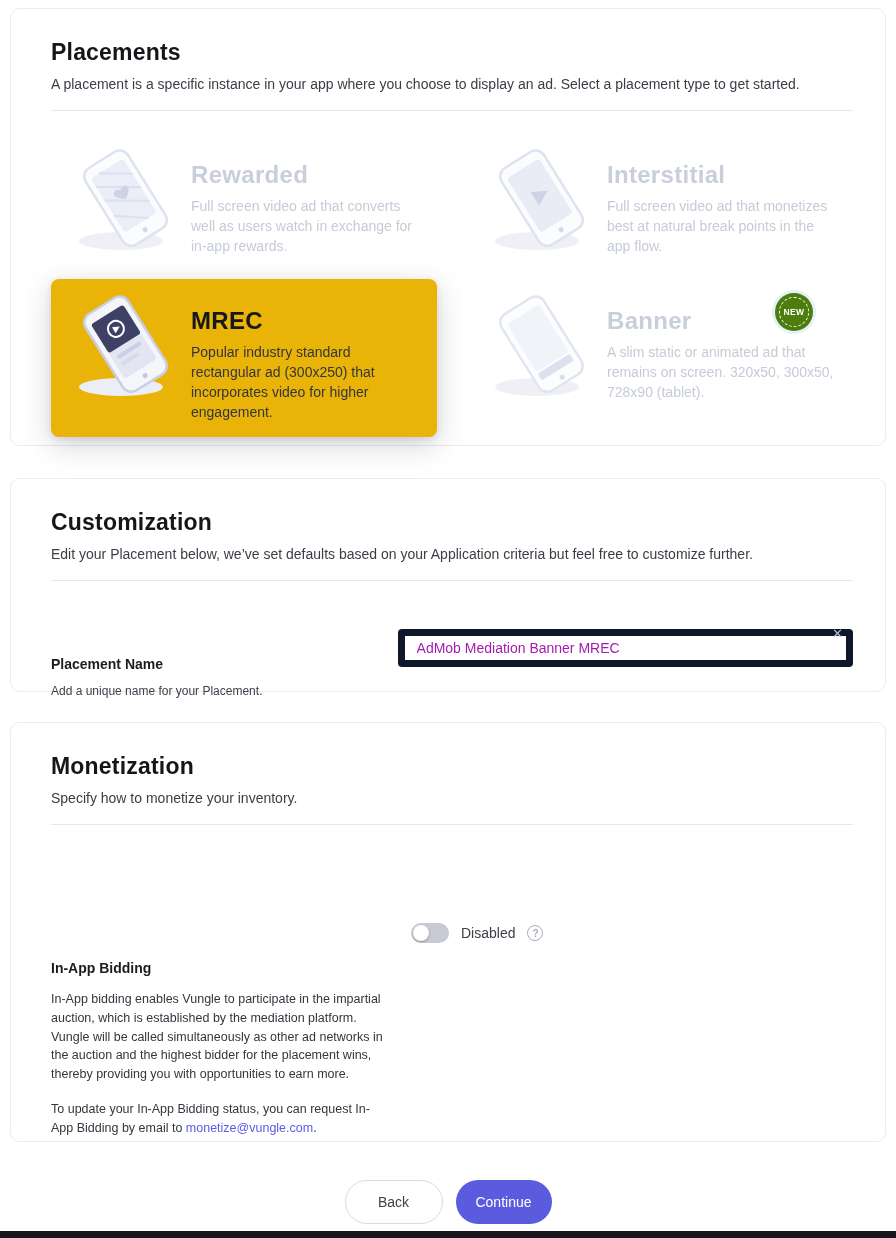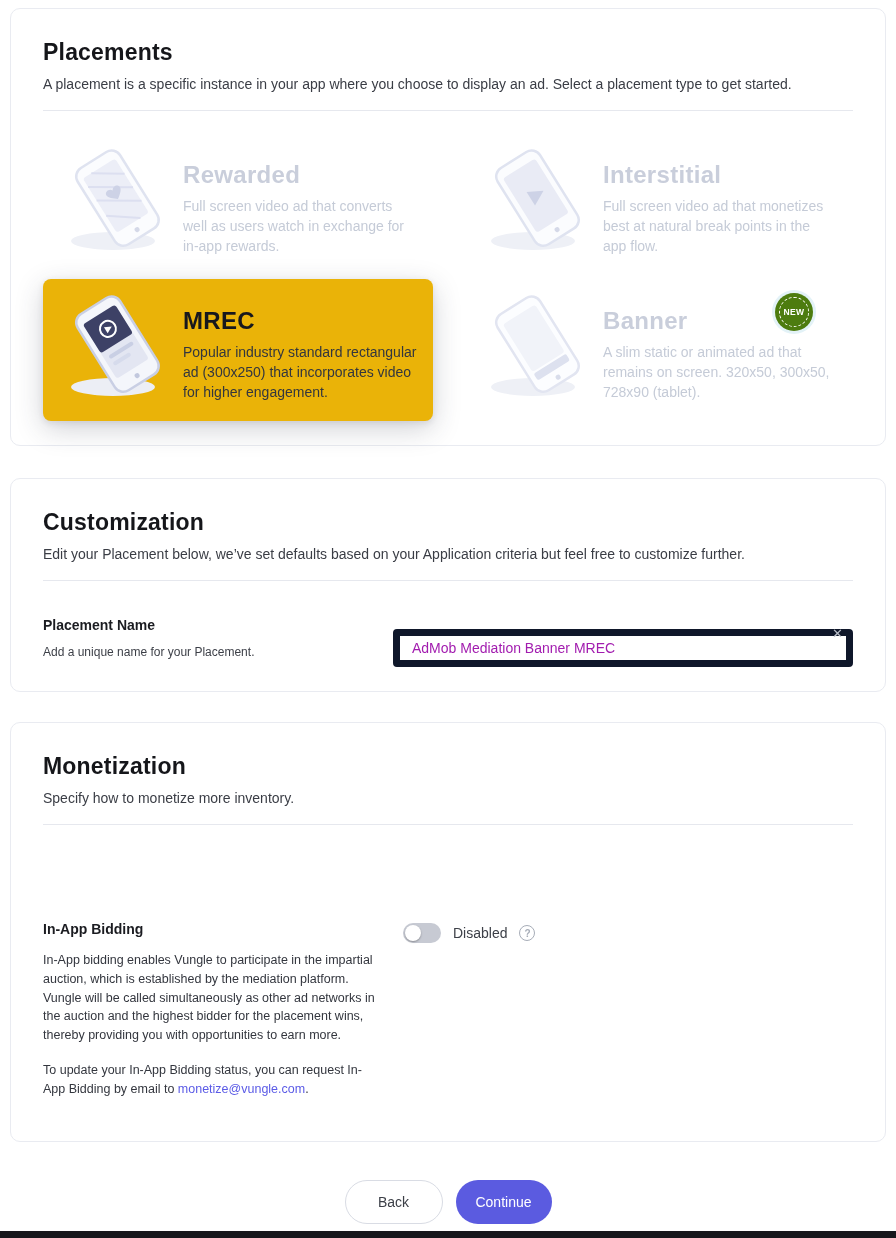--- a/index.html
+++ b/index.html
@@ -3,21 +3,21 @@
 <meta charset="utf-8">
 <style>
   * { margin:0; padding:0; box-sizing:border-box; }
   html,body { background:#fff; }
   body {
     width:896px; height:1238px; position:relative; overflow:hidden;
     font-family:"Liberation Sans", sans-serif; color:#33353c;
   }
   .card {
     position:absolute; left:10px; width:876px; background:#fff;
-    border:1px solid #e9ebf1; border-radius:10px; padding:30px 32px 0 32px;
+    border:1px solid #e9ebf1; border-radius:10px; padding:30px 32px 0 40px;
   }
   .card-title { font-size:23px; font-weight:700; color:#15161a; letter-spacing:.2px; }
   .card-sub { font-size:14px; color:#3a3d45; margin-top:10px; }
   .divider { border:none; border-top:1px solid #e6e8ee; margin-top:18px; }
 
   
   #placements-card { top:8px; height:438px; }
   .tile-grid {
     display:grid; grid-template-columns:1fr 1fr; column-gap:30px; row-gap:4px;
     margin-top:22px;
@@ -45,21 +45,21 @@
   .new-badge-inner {
     width:30px; height:30px; border-radius:50%; border:1.5px dashed #ffffff;
     display:flex; align-items:center; justify-content:center;
     font-size:8.5px; font-weight:700; color:#ffffff; letter-spacing:.4px;
   }
 
   
   #customization-card { top:478px; height:214px; }
   .form-row { display:flex; align-items:flex-start; margin-top:36px; }
   .form-label-block { width:350px; }
-  .form-label { font-size:14px; font-weight:700; color:#1b1c21; }
+  .form-label { font-size:14px; font-weight:700; color:#1b1c21;margin-top:39px; }
   .form-help { font-size:12px; color:#3c3f47; margin-top:12px; }
   .input-wrap { position:relative; width:460px; }
   .text-input {
     width:100%; height:38px; border:7px solid #0f172a; border-radius:4px;
     padding:0 30px 0 12px; font-size:14px; color:#a21caf;
     font-family:"Liberation Sans", sans-serif; outline:none; background:#fff;margin-top:12px;
   }
   .clear-x {
     position:absolute; right:10px; top:10px; font-size:13px; color:#b9bec8;
     cursor:pointer; line-height:1;
@@ -208,21 +208,21 @@
     </div>
     <div class="input-wrap">
       <input class="text-input" type="text" value="AdMob Mediation Banner MREC" style="">
       <span class="clear-x">✕</span>
     </div>
   </div>
 </section>
 
 <section class="card" id="monetization-card">
   <h1 class="card-title">Monetization</h1>
-  <p class="card-sub">Specify how to monetize more inventory.</p>
+  <p class="card-sub">Specify how to monetize your inventory.</p>
   <hr class="divider">
 
   <div class="bidding-row">
     <div class="bidding-left">
       <div class="form-label">In-App Bidding</div>
       <p class="bidding-desc">In-App bidding enables Vungle to participate in the impartial auction, which is established by the mediation platform. Vungle will be called simultaneously as other ad networks in the auction and the highest bidder for the placement wins, thereby providing you with opportunities to earn more.</p>
       <p class="bidding-note"><span>To update your In-App Bidding status, you can request In-App Bidding by email to </span><a class="email-link">monetize@vungle.com</a><span>.</span></p>
     </div>
     <div class="bidding-right">
       <div class="toggle">

